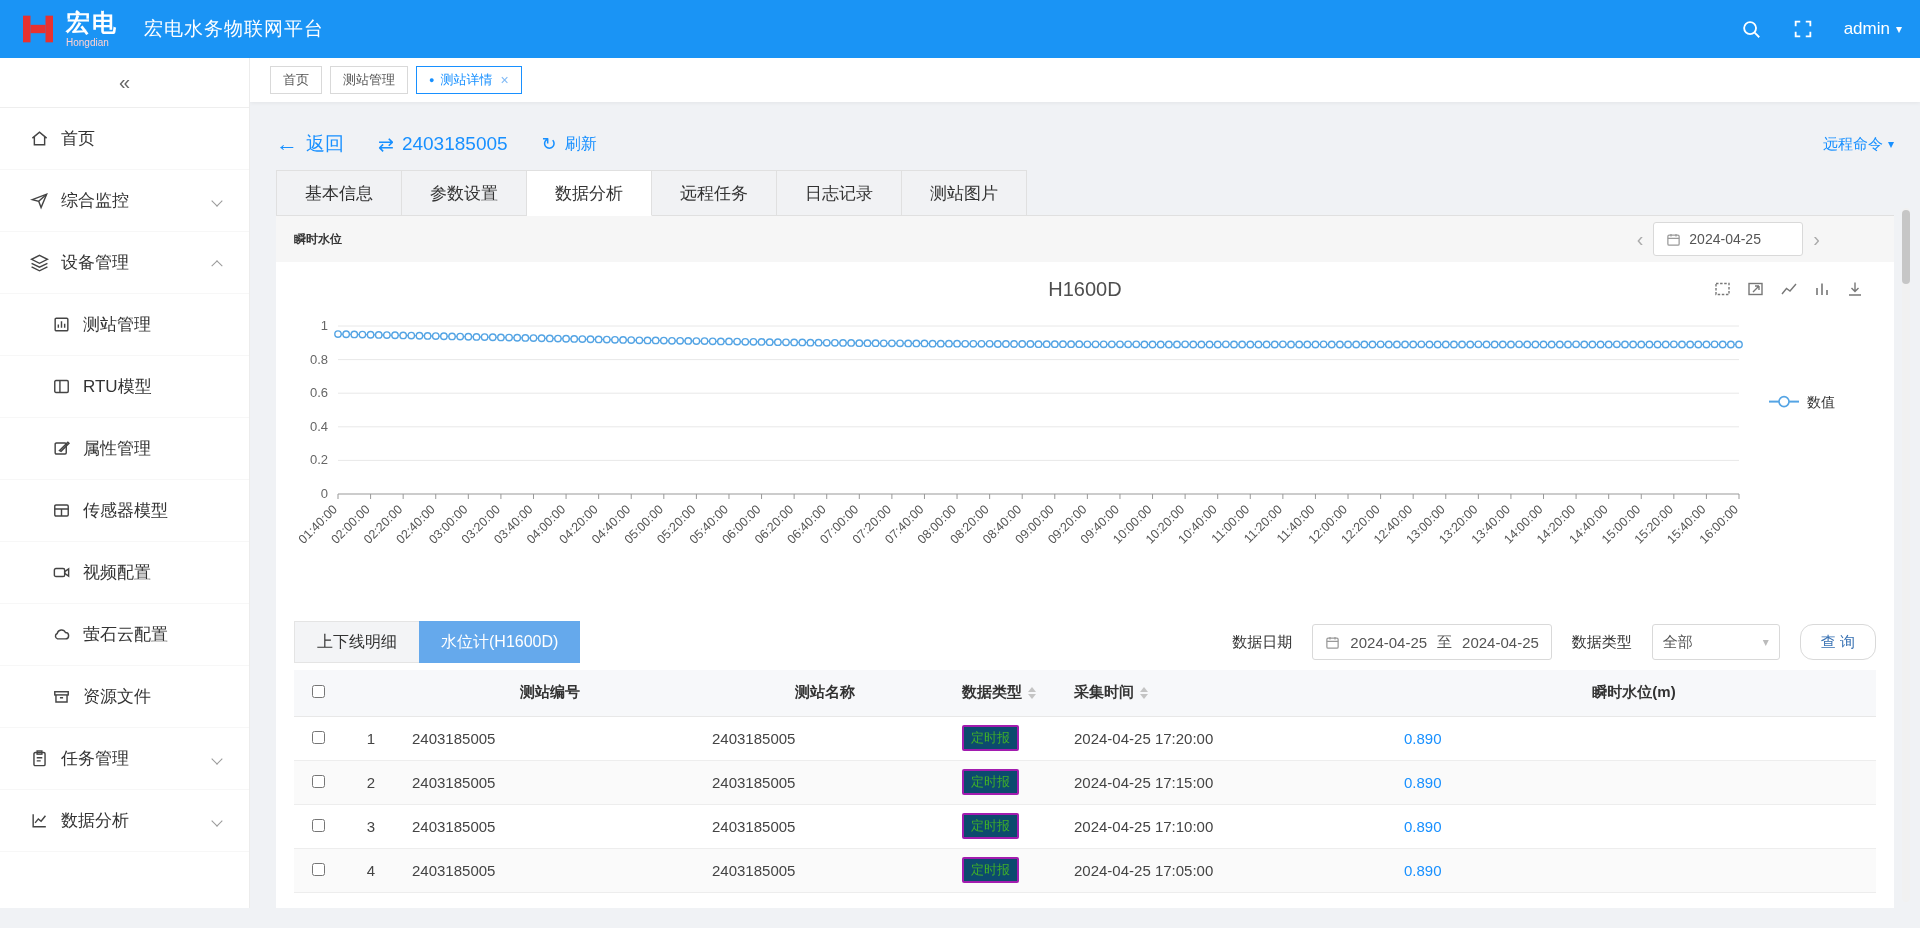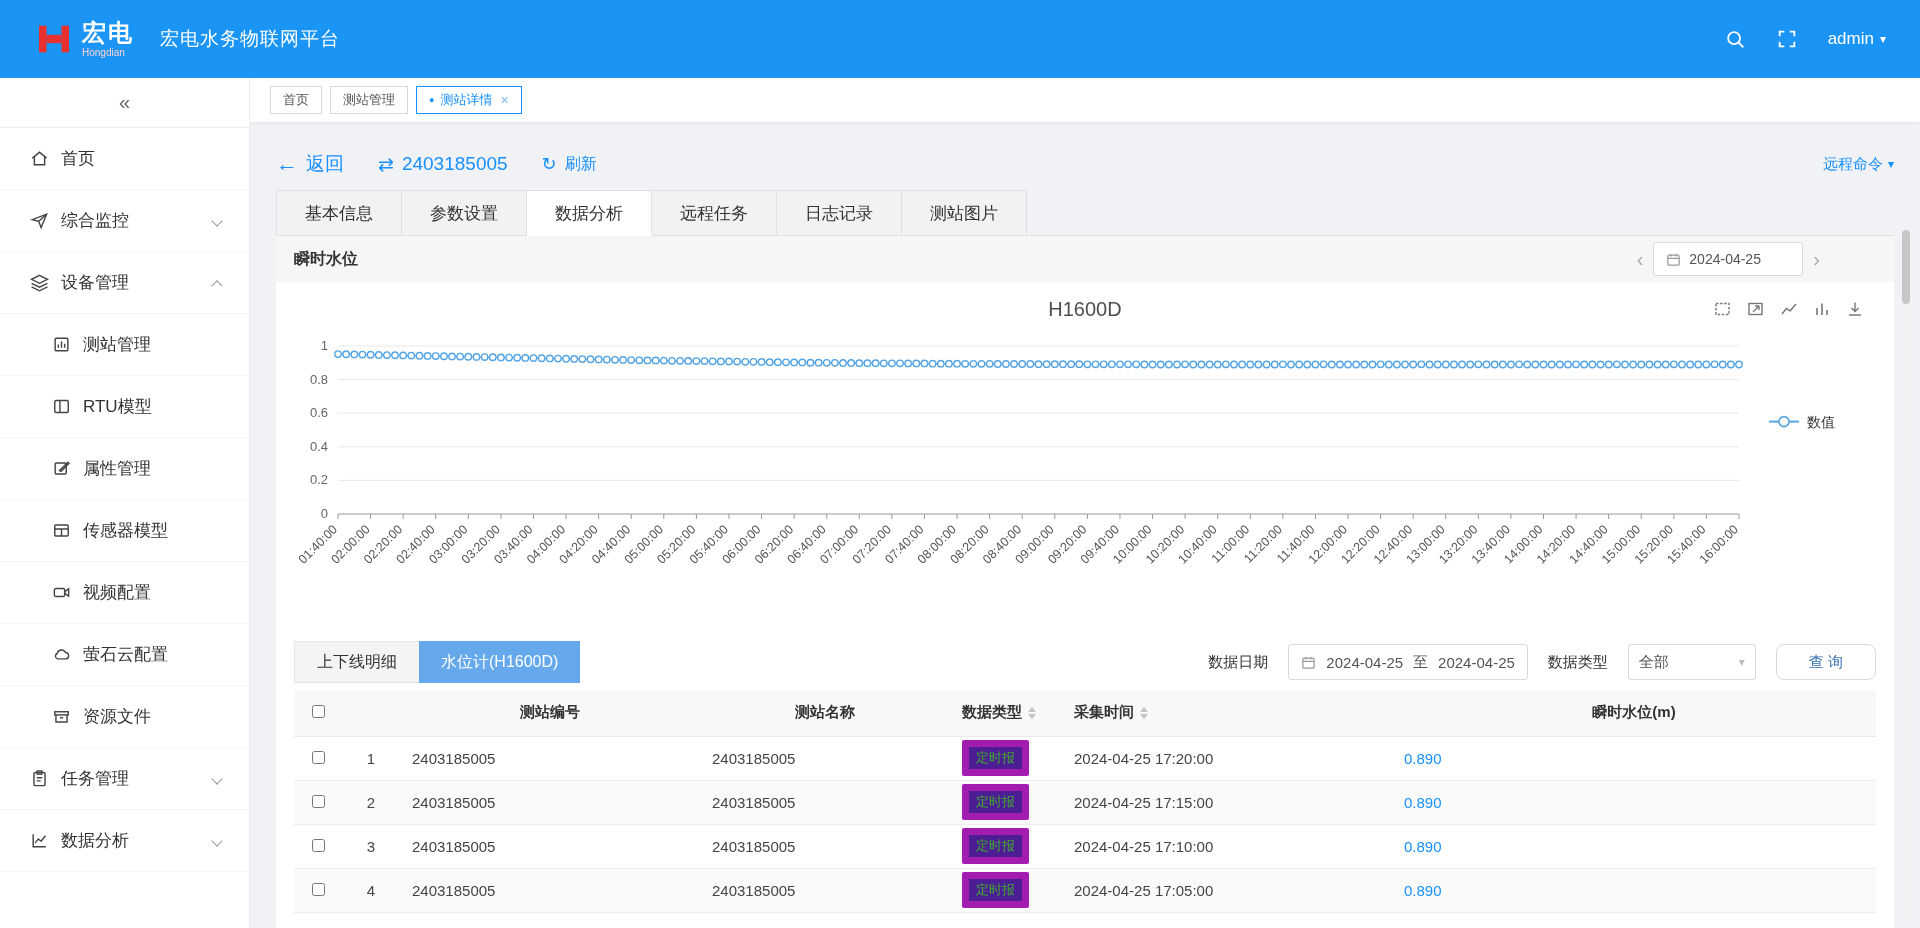--- a/index.html
+++ b/index.html
@@ -1,20 +1,20 @@
 <!DOCTYPE html>
 <html><head>
 <meta charset="utf-8">
 <style>
   *{margin:0;padding:0;box-sizing:border-box}
   html,body{width:1920px;height:928px;overflow:hidden}
   body{font-family:"Liberation Sans","DejaVu Sans",sans-serif;font-size:14px;color:#333;background:#f0f2f5}
 
   
-  .hdr{height:78px;background:#1a94f5;display:flex;align-items:center;padding:0 34px;color:#fff}
+  .hdr{height:58px;background:#1a94f5;display:flex;align-items:center;padding:0 18px;color:#fff}
   .logo{display:flex;align-items:center;gap:8px}
   .logo-mark{width:40px;height:40px}
   .logo-txt{display:flex;flex-direction:column;line-height:1}
   .logo-cn{font-size:24px;font-weight:700;letter-spacing:2px}
   .logo-en{font-size:10px;color:#ffd2d2;margin-top:3px}
   .app-title{font-size:19px;margin-left:26px;letter-spacing:1px}
   .hdr-right{margin-left:auto;display:flex;align-items:center;gap:30px}
   .hdr-ic{width:22px;height:22px;color:#fff;cursor:pointer}
   .user{display:flex;align-items:center;gap:6px;font-size:17px;cursor:pointer}
   .caret{font-size:12px}
@@ -49,57 +49,57 @@
   .tb-refresh .rf{font-size:18px}
   .remote{margin-left:auto;color:#1890ff;font-size:15px;display:flex;align-items:center;gap:5px;cursor:pointer}
 
   .dtabs{height:46px;display:flex;border-bottom:1px solid #e0e0e0;flex:none}
   .dtab{padding:0 28px;display:flex;align-items:center;font-size:17px;background:#f1f2f4;border:1px solid #e0e0e0;border-left:none;margin-bottom:-1px;cursor:pointer;color:#333}
   .dtab:first-child{border-left:1px solid #e0e0e0}
   .dtab.active{background:#fff;border-bottom:1px solid #fff;font-weight:500}
 
   .panel{flex:1;background:#fff;display:flex;flex-direction:column;overflow:hidden}
   .sec-hd{height:46px;background:#f6f6f6;display:flex;align-items:center;padding:0 18px;flex:none}
-  .sec-title{font-size:16px;font-weight:700;color:#333}
+  .sec-title{font-size:12px;font-weight:700;color:#333}
   .sec-right{margin-left:auto;display:flex;align-items:center;gap:10px;margin-right:56px}
   .nav-ar{font-size:20px;color:#aaa;cursor:pointer;line-height:1}
   .date-box{height:34px;border:1px solid #d9d9d9;border-radius:3px;background:#fff;display:flex;align-items:center;gap:8px;padding:0 12px;font-size:14px;color:#555;min-width:150px;cursor:pointer}
   .cal-ic{width:15px;height:15px;color:#999;flex:none}
 
   .chart-hd{height:52px;position:relative;flex:none}
   .chart-title{position:absolute;left:0;right:0;top:16px;text-align:center;font-size:20px;font-weight:400;color:#4e4e4e}
   .toolbox{position:absolute;right:30px;top:18px;display:flex;gap:15px}
   .tbx{width:18px;height:18px;color:#777;cursor:pointer}
   .chart-plot{height:300px;flex:none;position:relative}
 
   .tctrl{height:56px;display:flex;align-items:center;padding:0 18px;flex:none;gap:14px}
   .subtab{height:42px;display:flex;align-items:center;padding:0 22px;font-size:16px;cursor:pointer}
   .subtab.idle{background:#f3f4f6;color:#333;border:1px solid #e4e4e4;border-right:none}
   .subtab.active{background:#65a9ec;color:#fff}
   .filters{margin-left:auto;display:flex;align-items:center;gap:20px;font-size:15px;color:#333}
   .range{height:36px;border:1px solid #d9d9d9;border-radius:3px;display:flex;align-items:center;gap:10px;padding:0 12px;color:#555;cursor:pointer}
   .sel{height:36px;width:128px;border:1px solid #d9d9d9;border-radius:3px;display:flex;align-items:center;padding:0 10px;color:#555;cursor:pointer}
   .sel .caret{margin-left:auto;color:#bbb}
-  .btn-query{height:36px;padding:0 32px;border:1px solid #d9d9d9;border-radius:8px;background:#fff;font-size:15px;color:#356fb2;cursor:pointer}
+  .btn-query{height:36px;padding:0 20px;border:1px solid #d9d9d9;border-radius:13px;background:#fff;font-size:15px;color:#356fb2;cursor:pointer}
 
   table{border-collapse:collapse;width:calc(100% - 36px);margin:0 18px;font-size:15px;flex:none}
   thead th{height:46px;background:#f7f8fa;font-weight:700;text-align:center;padding:0 12px;color:#333;border-bottom:1px solid #e8e8e8;white-space:nowrap}
   tbody td{height:44px;padding:0 12px;border-bottom:1px solid #ededed;color:#444;white-space:nowrap}
   tbody tr:nth-child(even){background:#fafafa}
   .c-check{width:48px;text-align:center}
   .c-idx{width:58px;text-align:center}
   .c-code{width:300px}
   .c-name{width:250px}
   .c-type{width:112px}
   .c-time{width:330px}
   .sorter{display:inline-flex;flex-direction:column;vertical-align:middle;margin-left:6px;line-height:0;cursor:pointer}
   .sorter i{width:0;height:0;border-left:4px solid transparent;border-right:4px solid transparent;display:block}
   .sorter .up{border-bottom:5px solid #c4c4c4;margin-bottom:2px}
   .sorter .dn{border-top:5px solid #c4c4c4}
-  .badge{display:inline-block;padding:2px 7px;border:7px solid #a21caf;color:#3fae29;background:#4c1d95;font-size:13px;border-radius:2px}
+  .badge{display:inline-block;padding:2px 7px;border:2px solid #a21caf;color:#3fae29;background:#0c4a6e;font-size:13px;border-radius:2px}
   .lvl{color:#1890ff}
   th .hcell{display:flex;align-items:center}
 
   .vsb{position:absolute;right:10px;top:150px;bottom:6px;width:8px;background:#f1f1f1;border-radius:4px}
   .vsb .thumb{position:absolute;top:2px;left:0;width:8px;height:74px;background:#c6c6c6;border-radius:4px}
 </style>
 </head>
 <body>
 
 <div class="hdr">

